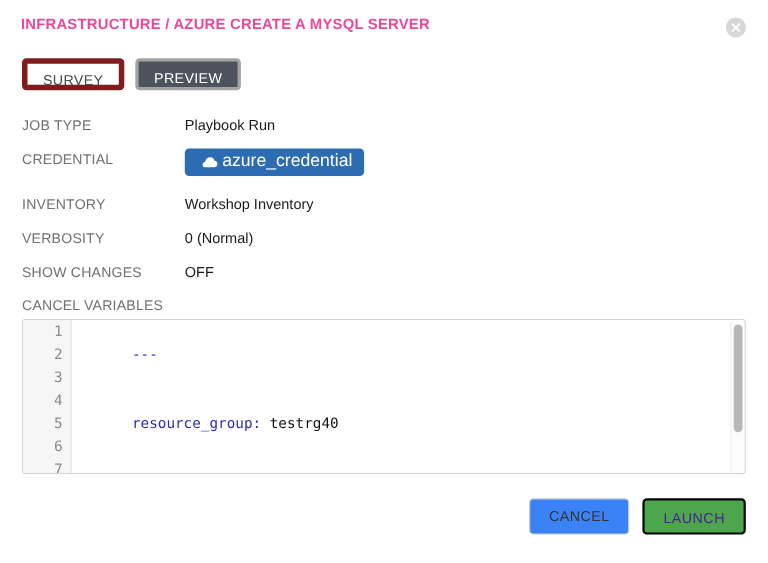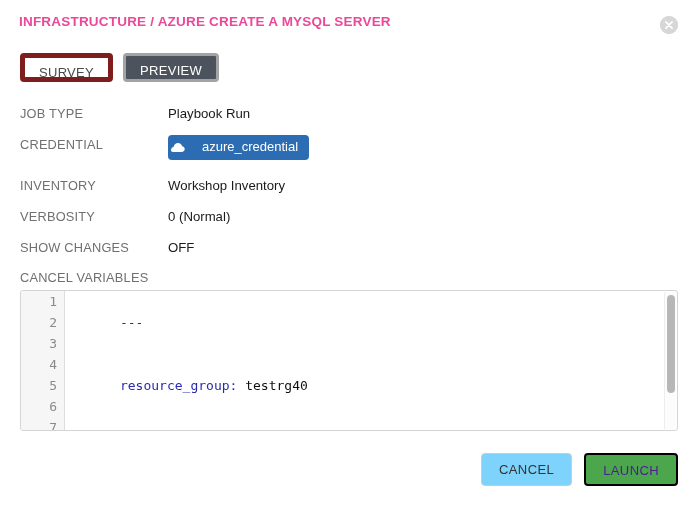--- a/index.html
+++ b/index.html
@@ -105,26 +105,26 @@
   .detail-value {
     font-size: 13.2px;
     color: #1a1a1a;
     line-height: 18px;
     padding-top: 1px;
   }
 
   .credential-badge {
     display: inline-flex;
     align-items: center;
-    gap: 17px;
+    gap: 4px;
     background: #2b6cb3;
     color: #ffffff;
     border-radius: 4px;
-    padding: 5px 11px 6px 3px;
-    font-size: 13px;
+    padding: 5px 11px 6px 16px;
+    font-size: 16px;
     line-height: 14px;
     cursor: pointer;
     white-space: nowrap;
   }
   .credential-badge .cloud-icon { display: block; }
 
   
   .extra-vars-label {
     position: absolute;
     left: 20px;
@@ -225,21 +225,21 @@
     height: 33px;
     box-sizing: border-box;
     padding: 8px 17px;
     line-height: 16px;
     border-radius: 4px;
     cursor: pointer;
     user-select: none;
     white-space: nowrap;
   }
   .btn-cancel {
-    background: #7dd3fc;
+    background: #3b82f6;
     border: 1px solid #cccccc;
     color: #333333;
   }
   .btn-launch {
     background: #4ca64c;
     border: 2px solid #000000;
     color: #4c1d95;
   }
 </style>
 </head>

